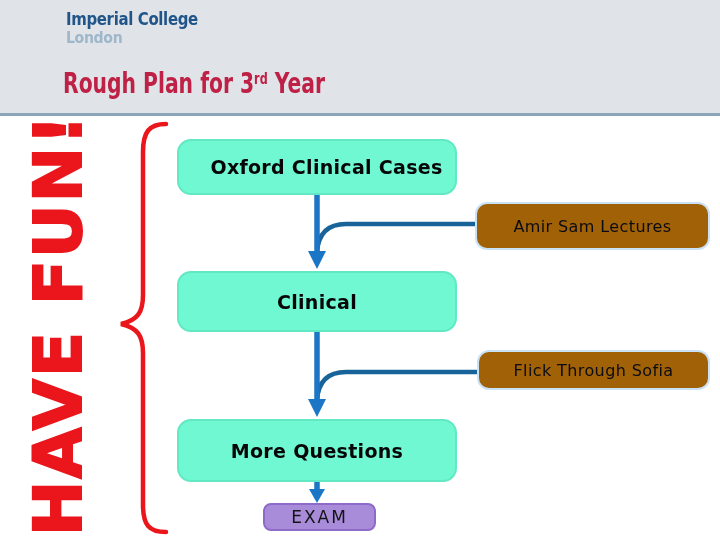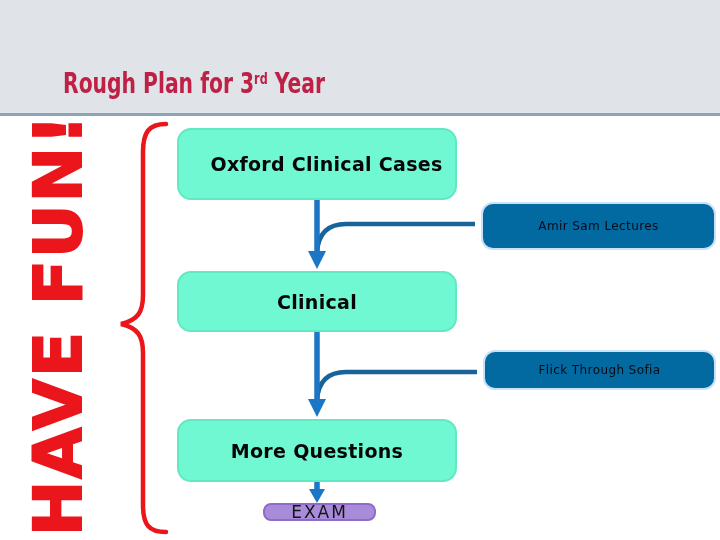--- a/index.html
+++ b/index.html
@@ -45,40 +45,44 @@
   
   .node{
     position:absolute;display:flex;align-items:center;justify-content:center;
     text-align:center;color:#060608;box-sizing:border-box;
   }
   .node-main{
     background:#6FF8D1;border:2px solid #62E9C3;border-radius:14px;
     font-weight:bold;font-size:19px;letter-spacing:0.3px;
   }
   .node-side{
-    background:#0369a1;border:2px solid #C9E2F8;border-radius:12px;
-    font-size:12px;letter-spacing:0.4px;color:#0B0B15;margin-left:6px;
+    background:#a16207;border:2px solid #C9E2F8;border-radius:12px;
+    font-size:16px;letter-spacing:0.4px;color:#0B0B15;
   }
   .node-end{
     background:#A88CDA;border:2px solid #8E6BC8;border-radius:8px;
     font-size:17px;letter-spacing:2px;color:#141414;
   }
-  .n-oxford{left:177px;top:128px;width:280px;height:72px;padding-left:19px;}
+  .n-oxford{left:177px;top:139px;width:280px;height:56px;padding-left:19px;}
   .n-questions{left:177px;top:271px;width:280px;height:61px;}
   .n-more{left:177px;top:419px;width:280px;height:63px;}
   .n-amir{left:475px;top:202px;width:235px;height:48px;}
   .n-sofia{left:477px;top:350px;width:233px;height:40px;}
-  .n-exam{left:263px;top:503px;width:113px;height:18px;}
+  .n-exam{left:263px;top:503px;width:113px;height:28px;}
 </style>
 </head>
 <body>
 
 <div class="slide">
 
   <div class="header">
+    <div class="logo">
+      <span class="logo-line1">Imperial College</span>
+      <span class="logo-line2">London</span>
+    </div>
     <div class="title">
       <span>Rough Plan for 3</span><sup>rd</sup><span> Year</span>
     </div>
   </div>
   <div class="divider"></div>
 
   <div class="have-fun">HAVE FUN!</div>
 
   <svg class="wires" viewBox="0 0 720 540" xmlns="http://www.w3.org/2000/svg">
 

